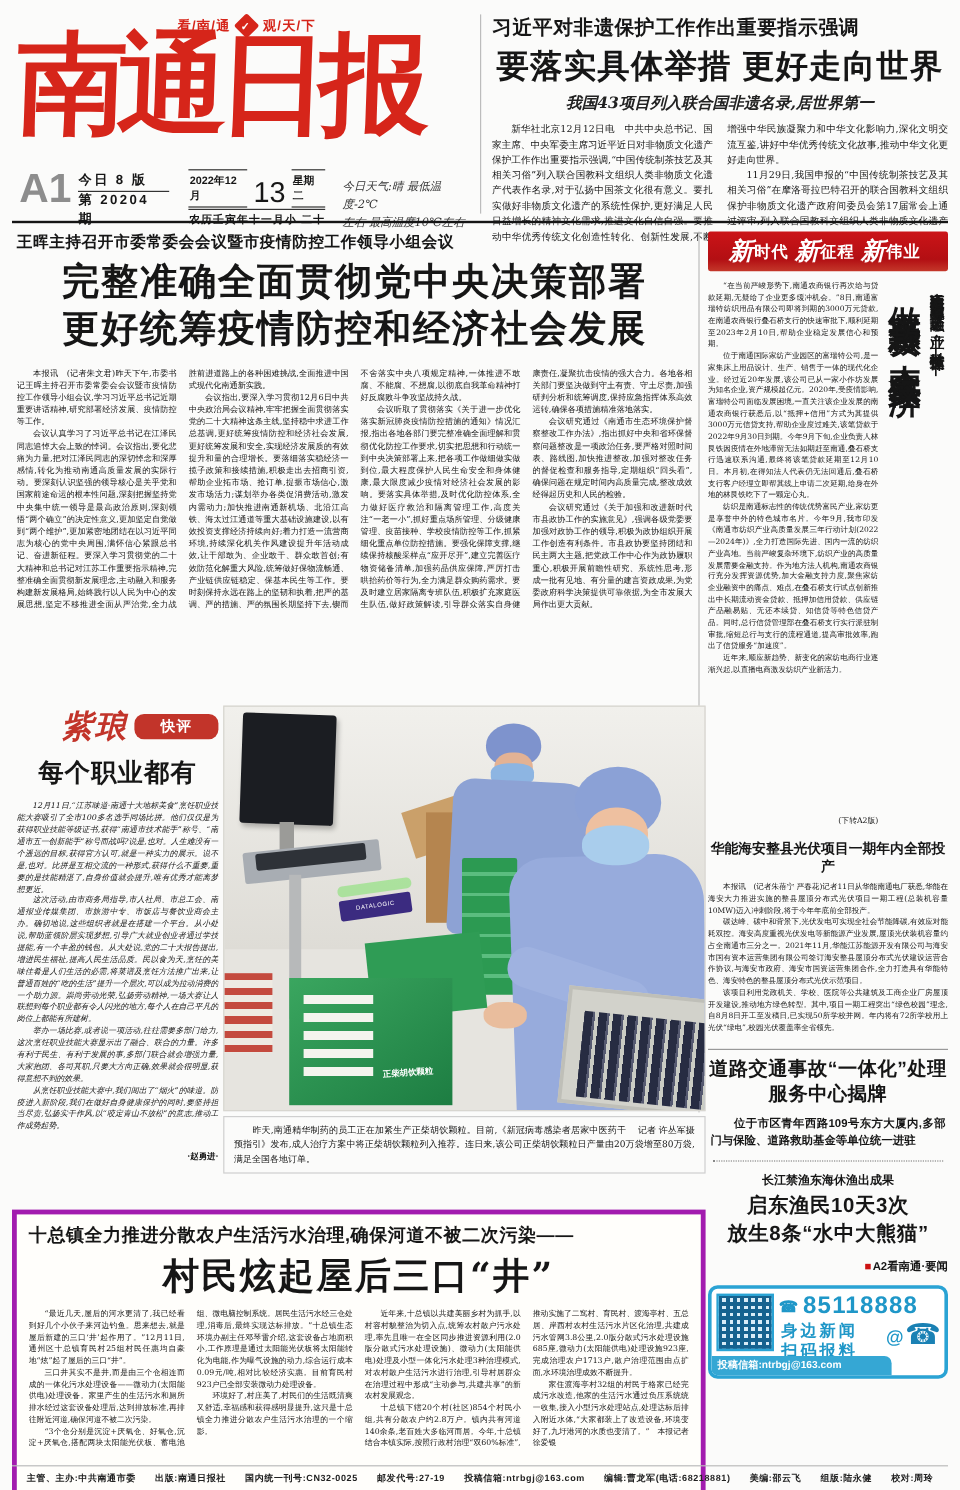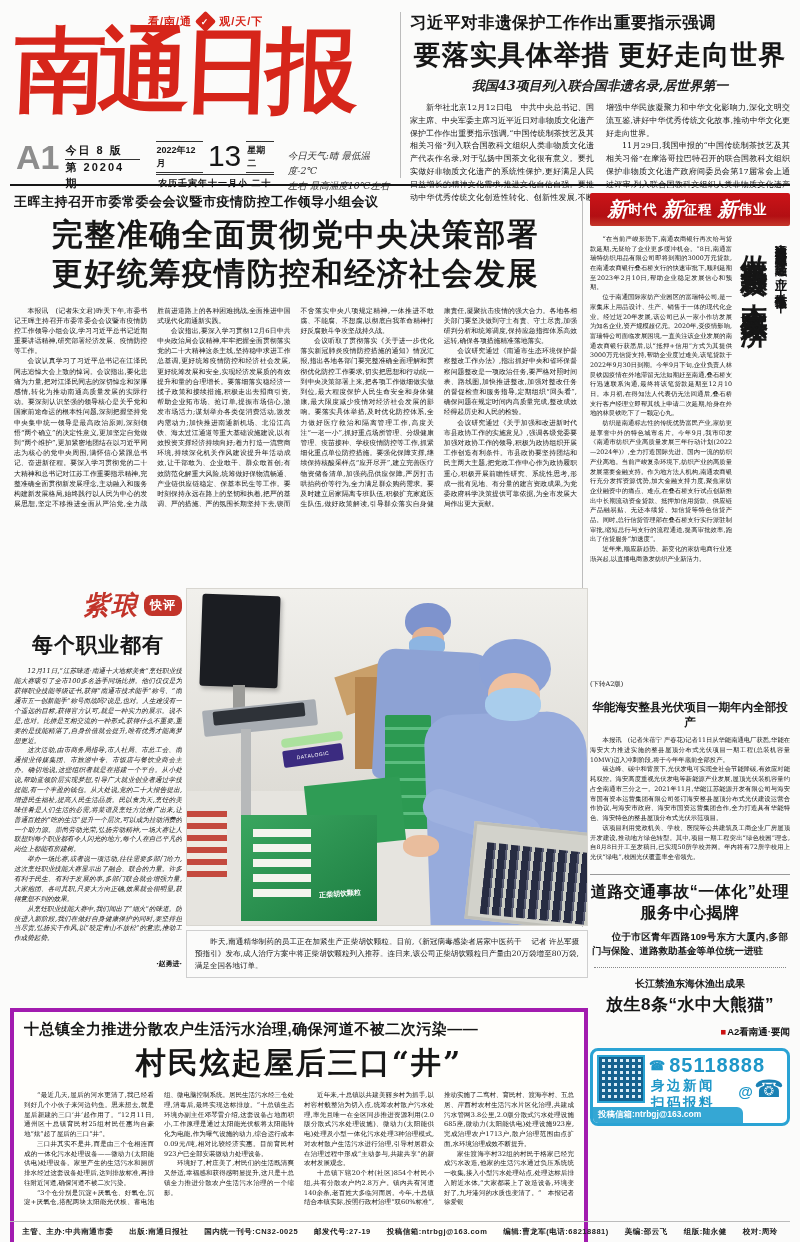--- a/index.html
+++ b/index.html
@@ -13,23 +13,23 @@
   .tagline { left:148px; top:14px; display:flex; align-items:center; gap:6px; color:#d6251a; font-size:11px; font-weight:bold; letter-spacing:1px; }
   .logo-diamond { width:15px; height:15px; background:#d6251a; transform:rotate(45deg); display:flex; align-items:center; justify-content:center; border-radius:2px; }
   .logo-diamond span { transform:rotate(-45deg); color:#fff; font-size:9px; font-weight:bold; }
   .paper-title { left:14px; top:20px; width:380px; font-family:"DejaVu Serif",serif; font-weight:900; font-size:92px; line-height:1.1; color:#d6251a; letter-spacing:-8px; transform:skewX(-2deg); }
   .info-row { left:16px; top:140px; width:378px; display:flex; align-items:flex-start; }
   .a1 { font-size:34px; font-weight:bold; color:#8d8d8d; line-height:1; }
   .edition { margin-left:6px; margin-top:3px; font-size:11px; font-weight:bold; letter-spacing:2px; }
   .edition .e1 { border-bottom:1px solid #333; padding-bottom:1px; }
   .edition div { line-height:1.4; }
   .datebox { margin-left:16px; margin-top:1px; }
-  .datebox-top { display:flex; align-items:flex-start; gap:5px; }
+  .datebox-top { display:flex; align-items:flex-end; gap:5px; }
   .ymd,.wd { font-size:9px; font-weight:bold; border-top:1px solid #333; border-bottom:1px solid #333; padding:2px 1px; }
-  .dday { font-size:30px; line-height:1; font-weight:normal; }
+  .dday { font-size:24px; line-height:1; font-weight:normal; }
   .lunar { border-top:1px solid #333; margin-top:1px; padding-top:2px; text-align:center; font-size:9px; font-weight:bold; letter-spacing:1px; }
   .weather { margin-left:14px; margin-top:8px; font-family:"DejaVu Serif",serif; font-style:italic; font-size:9.5px; line-height:1.6; color:#333; width:110px; }
   .header-vline { left:400px; top:12px; width:1px; height:166px; background:#bcbcbc; }
 
   
   .tr-art { left:410px; top:12px; width:380px; }
   .tr-kicker { font-size:16.5px; font-weight:bold; letter-spacing:0.5px; }
   .tr-headline { font-size:27px; font-weight:900; letter-spacing:1px; margin-top:3px; text-align:center; }
   .tr-subhead { font-family:"DejaVu Serif",serif; font-style:italic; font-weight:bold; font-size:13px; text-align:center; margin-top:4px; color:#222; }
   .tr-body { margin-top:7px; column-count:2; column-gap:12px; font-family:"DejaVu Serif",serif; font-size:8px; line-height:1.6; height:104px; overflow:hidden; }
@@ -42,21 +42,21 @@
   .main-body { margin-top:12px; column-count:4; column-gap:10px; font-family:"DejaVu Serif",serif; font-size:6.8px; line-height:1.5; height:248px; overflow:hidden; }
   .col-vline { left:582px; top:193px; width:1px; height:734px; background:#bcbcbc; }
 
   
   .right-col { left:590px; top:193px; width:200px; }
   .banner { height:33px; background:linear-gradient(180deg,#cb1418 0%,#b30f13 70%,#c4372a 100%); border-radius:2px; display:flex; align-items:center; justify-content:center; color:#fff; }
   .banner span:nth-child(odd) { font-family:"DejaVu Serif",serif; font-style:italic; font-weight:900; font-size:20px; }
   .banner span:nth-child(even) { font-size:13.5px; font-weight:bold; letter-spacing:1px; margin:0 5px 0 1px; }
   .fin { position:relative; margin-top:6px; height:462px; }
   .fin-body { position:absolute; left:0; top:2px; width:142px; height:442px; font-family:"DejaVu Serif",serif; font-size:6.3px; line-height:1.54; overflow:hidden; }
-  .fin-cont { position:absolute; left:0; top:448px; width:142px; font-size:6.5px; font-family:"DejaVu Serif",serif; }
+  .fin-cont { position:absolute; left:0; top:448px; width:142px; text-align:right; font-size:6.5px; font-family:"DejaVu Serif",serif; }
   .fin-headline { position:absolute; left:146px; top:2px; width:36px; height:458px; writing-mode:vertical-rl; font-size:27px; font-weight:900; letter-spacing:3px; }
   .fin-sub { position:absolute; left:185px; top:2px; width:14px; height:458px; writing-mode:vertical-rl; font-family:"DejaVu Serif",serif; font-size:12px; font-weight:bold; letter-spacing:1px; }
   .solar { margin-top:6px; }
   .solar-kicker { font-size:11.5px; font-weight:bold; text-align:center; }
   .solar-headline { font-size:19px; font-weight:900; text-align:center; letter-spacing:0.5px; margin-top:3px; }
   .solar-body { margin-top:5px; font-family:"DejaVu Serif",serif; font-size:6.3px; line-height:1.55; height:132px; overflow:hidden; }
   .rc-rule { border-top:1px solid #999; margin:7px 0; }
   .traffic-headline { font-size:16px; font-weight:900; text-align:center; line-height:1.3; letter-spacing:0.5px; }
   .traffic-sub { font-size:9.5px; font-weight:bold; margin-top:6px; line-height:1.5; padding:0 2px; }
   .dotted { border-top:1px dotted #888; margin:9px 4px; }
@@ -74,21 +74,21 @@
   .rb-phone .tel { font-size:13px; }
   .rb-lines { position:absolute; left:58px; top:27px; color:#1f97c8; font-weight:900; font-size:13.5px; letter-spacing:2.5px; line-height:1.25; }
   .rb-at { position:absolute; right:34px; top:32px; color:#1f97c8; font-size:15px; font-weight:bold; }
   .rb-handset { position:absolute; right:3px; top:24px; color:#1a81b4; font-size:24px; }
   .rb-email { position:absolute; left:0; bottom:0; width:150px; background:#35a7d4; color:#fff; font-size:8.5px; font-weight:bold; padding:2px 5px; border-radius:0 6px 0 0; }
 
   
   .cm { left:14px; top:588px; width:168px; height:414px; }
   .cm-logo { display:flex; align-items:center; justify-content:flex-end; gap:5px; }
   .cm-name { font-family:"DejaVu Serif",serif; font-style:italic; font-weight:900; font-size:26px; color:#c2342a; letter-spacing:2px; }
-  .cm-badge { background:#c2342a; color:#fff; font-size:12px; font-weight:bold; padding:2px 6px; border-radius:8px; letter-spacing:1px; }
+  .cm-badge { background:#c2342a; color:#fff; font-size:12px; font-weight:bold; padding:2px 22px; border-radius:8px; letter-spacing:1px; }
   .cm-headline { text-align:center; font-size:21px; font-weight:900; line-height:1.3; margin-top:8px; letter-spacing:1px; }
   .cm-body { margin-top:9px; font-family:"DejaVu Serif",serif; font-style:italic; font-size:6.6px; line-height:1.5; height:290px; overflow:hidden; }
   .cm-sign { text-align:right; font-size:7px; font-weight:bold; margin-top:2px; font-family:"DejaVu Serif",serif; }
 
   
   .photo { left:186px; top:588px; width:402px; height:338px; background:#e6e4df; overflow:hidden; border:1px solid #d8d6d0; }
   .photo div { position:absolute; }
   .ph-wall { left:0; top:0; width:100%; height:60%; background:linear-gradient(#f1f0ec,#dedcd6); }
   .ph-monitor { left:14px; top:6px; width:78px; height:92px; background:#1b1d22; border-radius:3px; transform:rotate(2deg); box-shadow:2px 3px 4px rgba(0,0,0,.25); }
   .ph-monstand { left:46px; top:96px; width:12px; height:28px; background:#9b9b98; }
@@ -235,20 +235,21 @@
         <div>服务中心揭牌</div>
       </div>
       <div class="traffic-sub jp">　　位于市区青年西路109号东方大厦内,多部门与保险、道路救助基金等单位统一进驻</div>
     </div>
 
     <div class="dotted"></div>
 
     <div>
       <div class="fish-kicker">长江禁渔东海休渔出成果</div>
       <div class="fish-headline">
+        <div>启东渔民10天3次</div>
         <div>放生8条“水中大熊猫”</div>
       </div>
       <div class="fish-pointer">
         <span class="sq">■</span><span>A2看南通·要闻</span>
       </div>
     </div>
 
     <div class="report-box">
       <div class="qr"></div>
       <div class="rb-phone">

